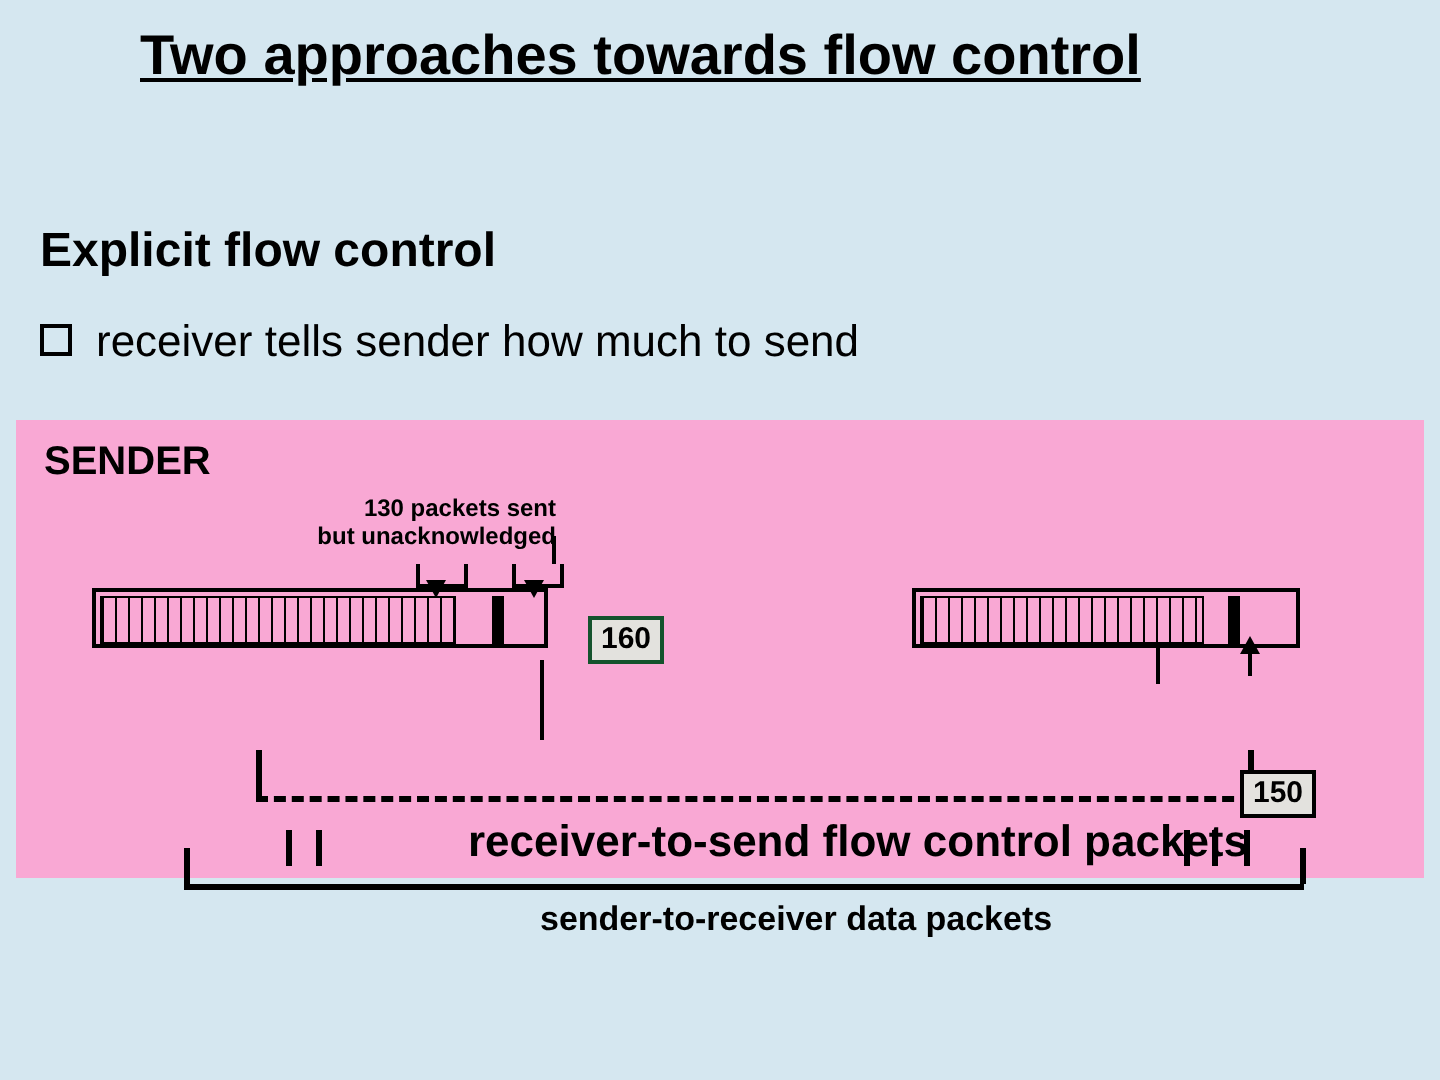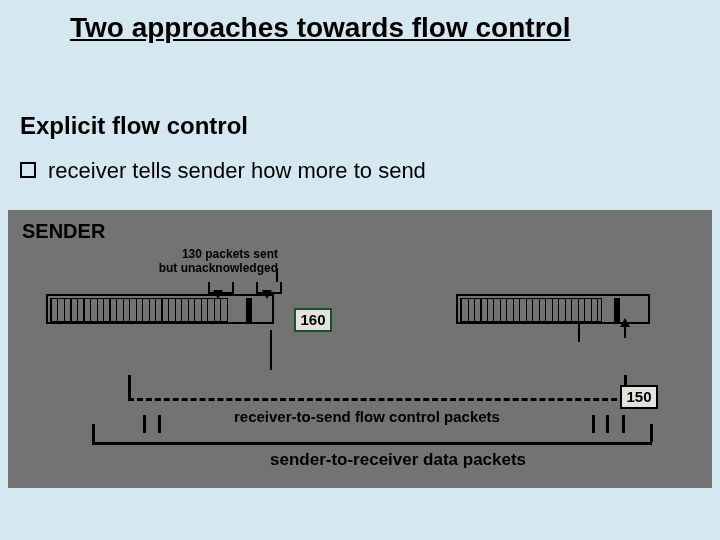--- a/index.html
+++ b/index.html
@@ -46,22 +46,22 @@
     margin-top: 4px;
   }
   .bullet-text {
     font-size: 22px;
   }
   .diagram {
     position: absolute;
     top: 210px;
     left: 8px;
     width: 704px;
-    height: 278px;
-    background: #737373;
+    height: 229px;
+    background: #f9a8d4;
   }
   .d {
     position: absolute;
     font-family: Arial, sans-serif;
   }
   .d-bold { font-weight: bold; }
   .label-sender {
     top: 10px; left: 14px; font-size: 20px;
   }
   .label-receiver {
@@ -80,21 +80,21 @@
     top: 98px; left: 286px; width: 34px; height: 20px;
     border: 2px solid #14532d; background: #e3e2de;
     font-size: 15px; font-weight: bold; text-align: center; line-height: 20px;
   }
   .box150 {
     top: 175px; left: 612px; width: 34px; height: 20px;
     border: 2px solid #000; background: #e3e2de;
     font-size: 15px; font-weight: bold; text-align: center; line-height: 20px;
   }
   .textflowpkts {
-    top: 198px; left: 226px; font-size: 15px;
+    top: 198px; left: 226px; font-size: 22px;
   }
   .textdatapkts {
     top: 240px; left: 262px; font-size: 17px;
   }
 
   
   .senderbufbox {
     position: absolute;
     top: 84px; left: 38px;
     width: 224px; height: 26px;
@@ -196,21 +196,21 @@
   }
 </style>
 </head>
 <body>
 
 <div class="slide">
   <div class="title">Two approaches towards flow control</div>
   <div class="section">Explicit flow control</div>
   <div class="bullet-row">
     <div class="bullet"></div>
-    <div class="bullet-text">receiver tells sender how more to send</div>
+    <div class="bullet-text">receiver tells sender how much to send</div>
   </div>
 
   <div class="diagram">
     <div class="d d-bold label-sender">SENDER</div>
 
     <div class="d d-bold text130" style="white-space:pre-line;">130 packets sent
 but unacknowledged</div>
 
     <div class="senderbufbox">
       <div class="filled"></div>

